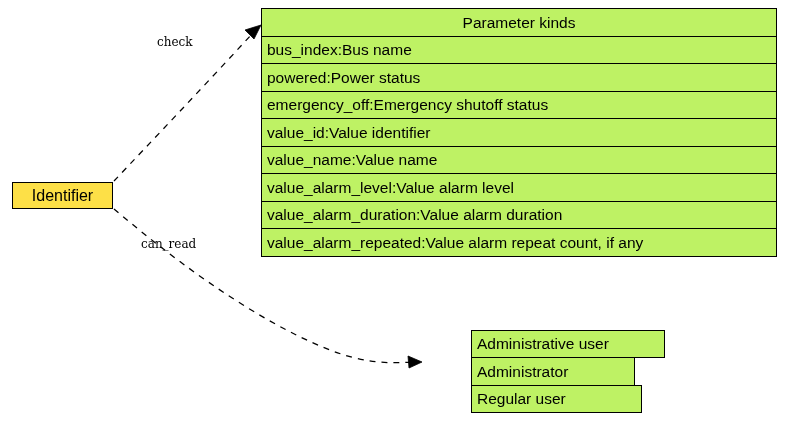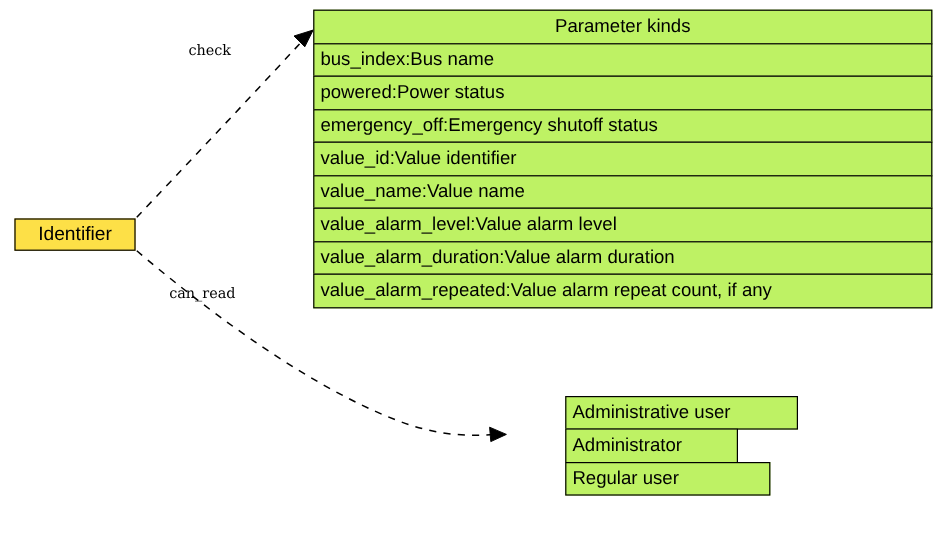--- a/index.html
+++ b/index.html
@@ -158,21 +158,21 @@
       <span class="cell-text">value_alarm_repeated:Value alarm repeat count, if any</span>
     </div>
   </div>
 
   <div class="record-table" id="table-admin" style="left:423px; top:330px; width:194px;margin-left:48px;">
 
     <div class="record-row" style="width:194px;">
       <span class="cell-text">Administrative user</span>
     </div>
 
-    <div class="record-row" style="width:144px;">
+    <div class="record-row" style="width:164px;">
       <span class="cell-text">Administrator</span>
     </div>
     <div class="record-row" style="width:171px;">
       <span class="cell-text">Regular user</span>
     </div>
   </div>
 
 </div>
 
 </body></html>

